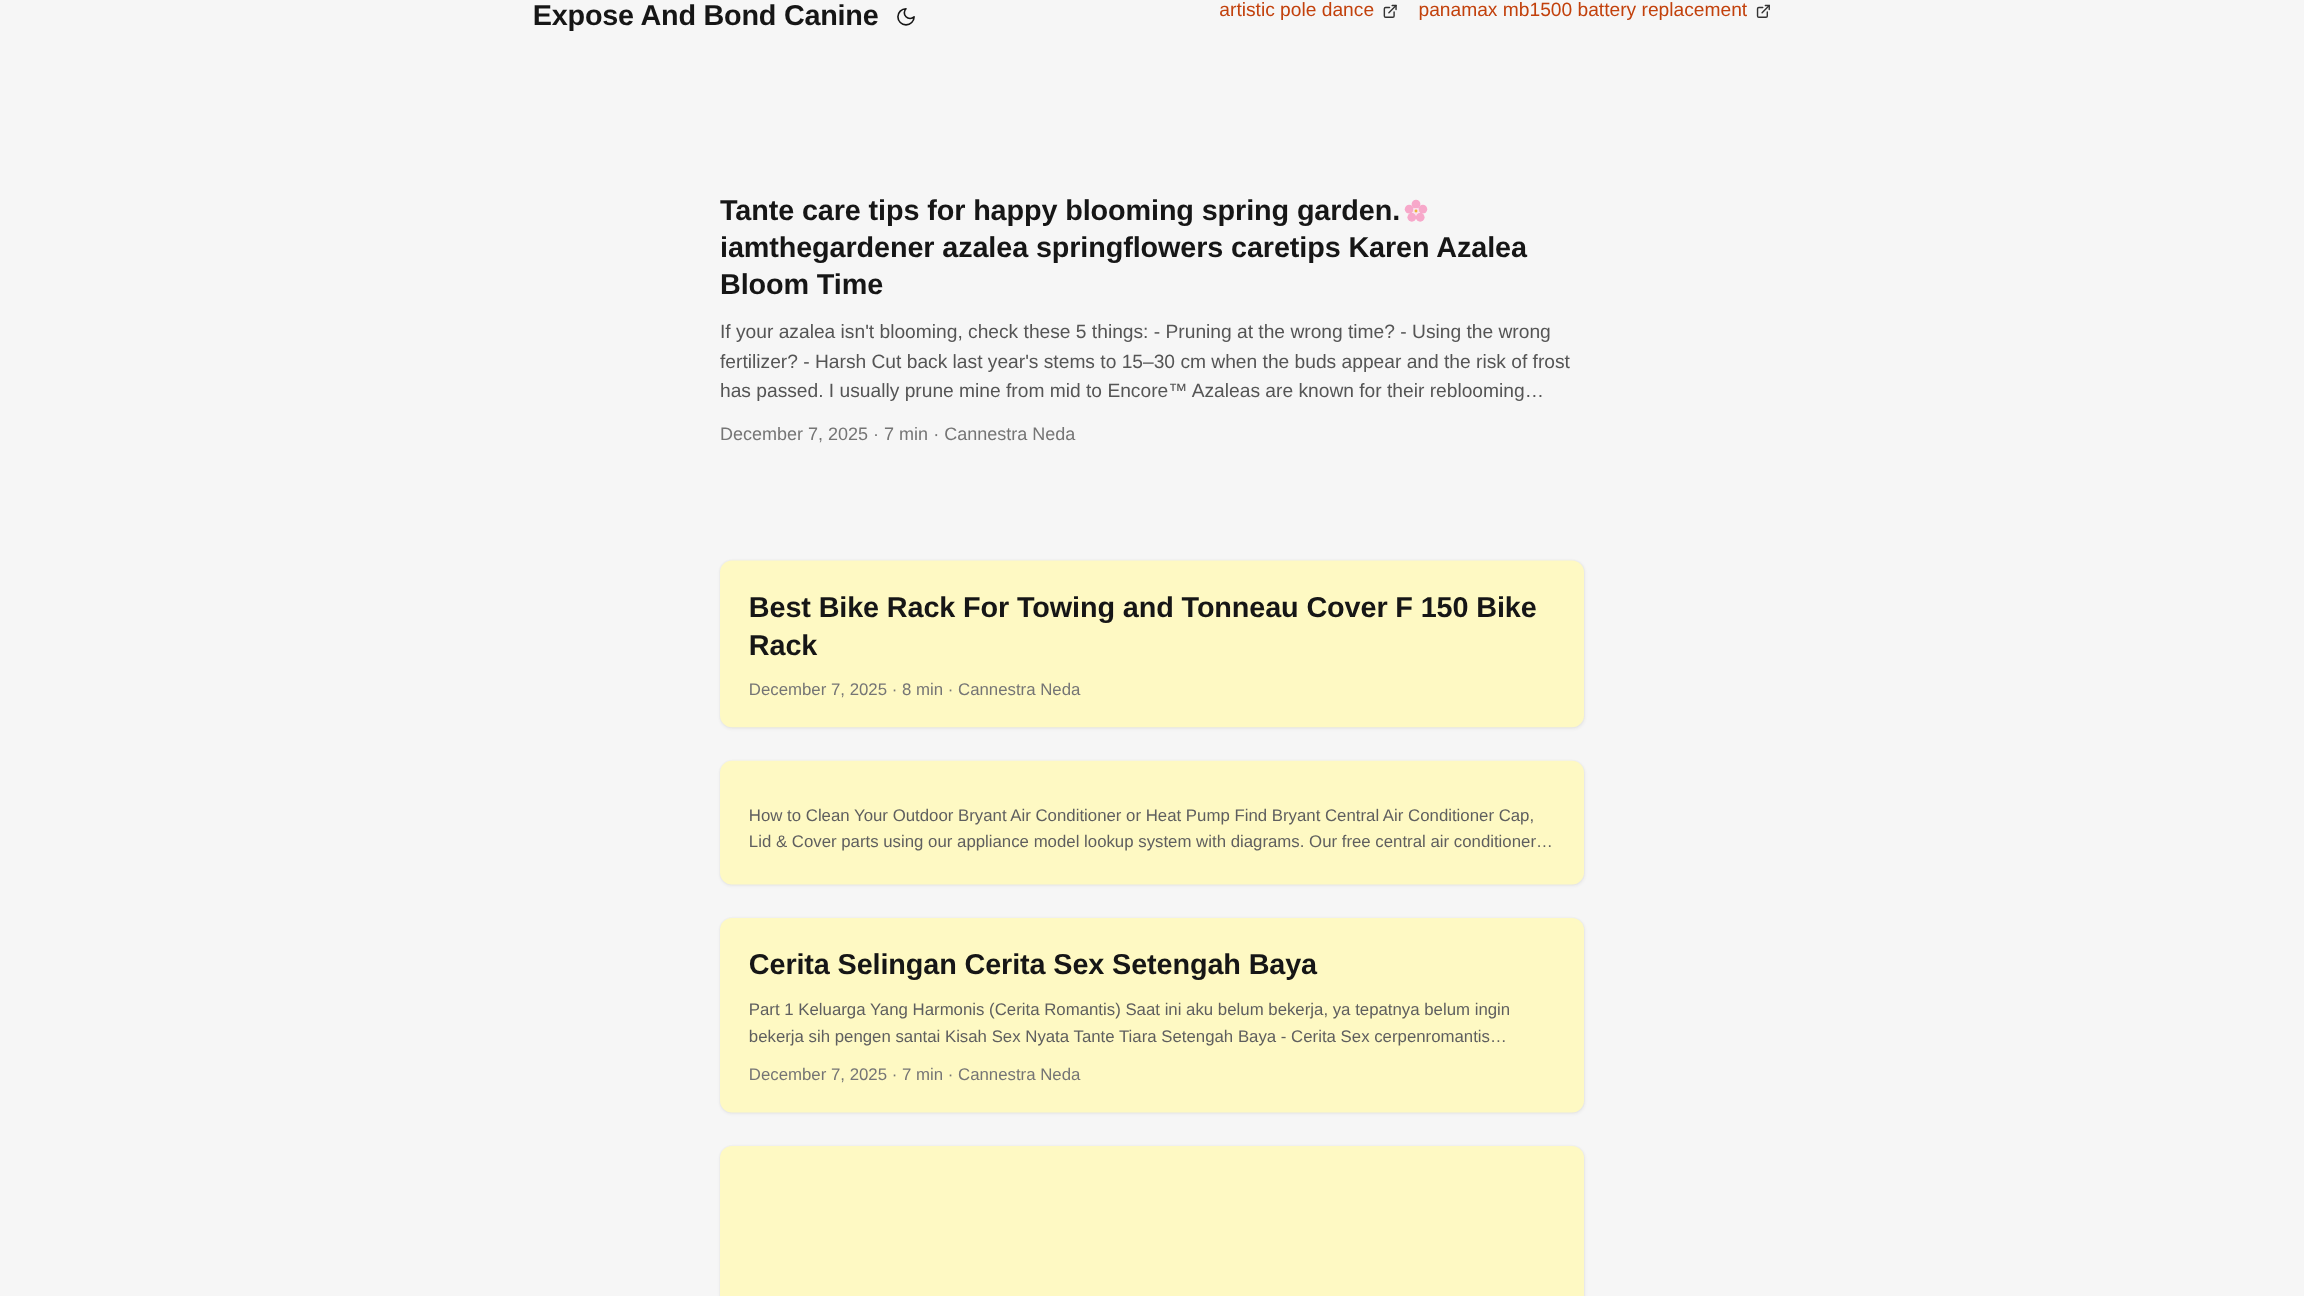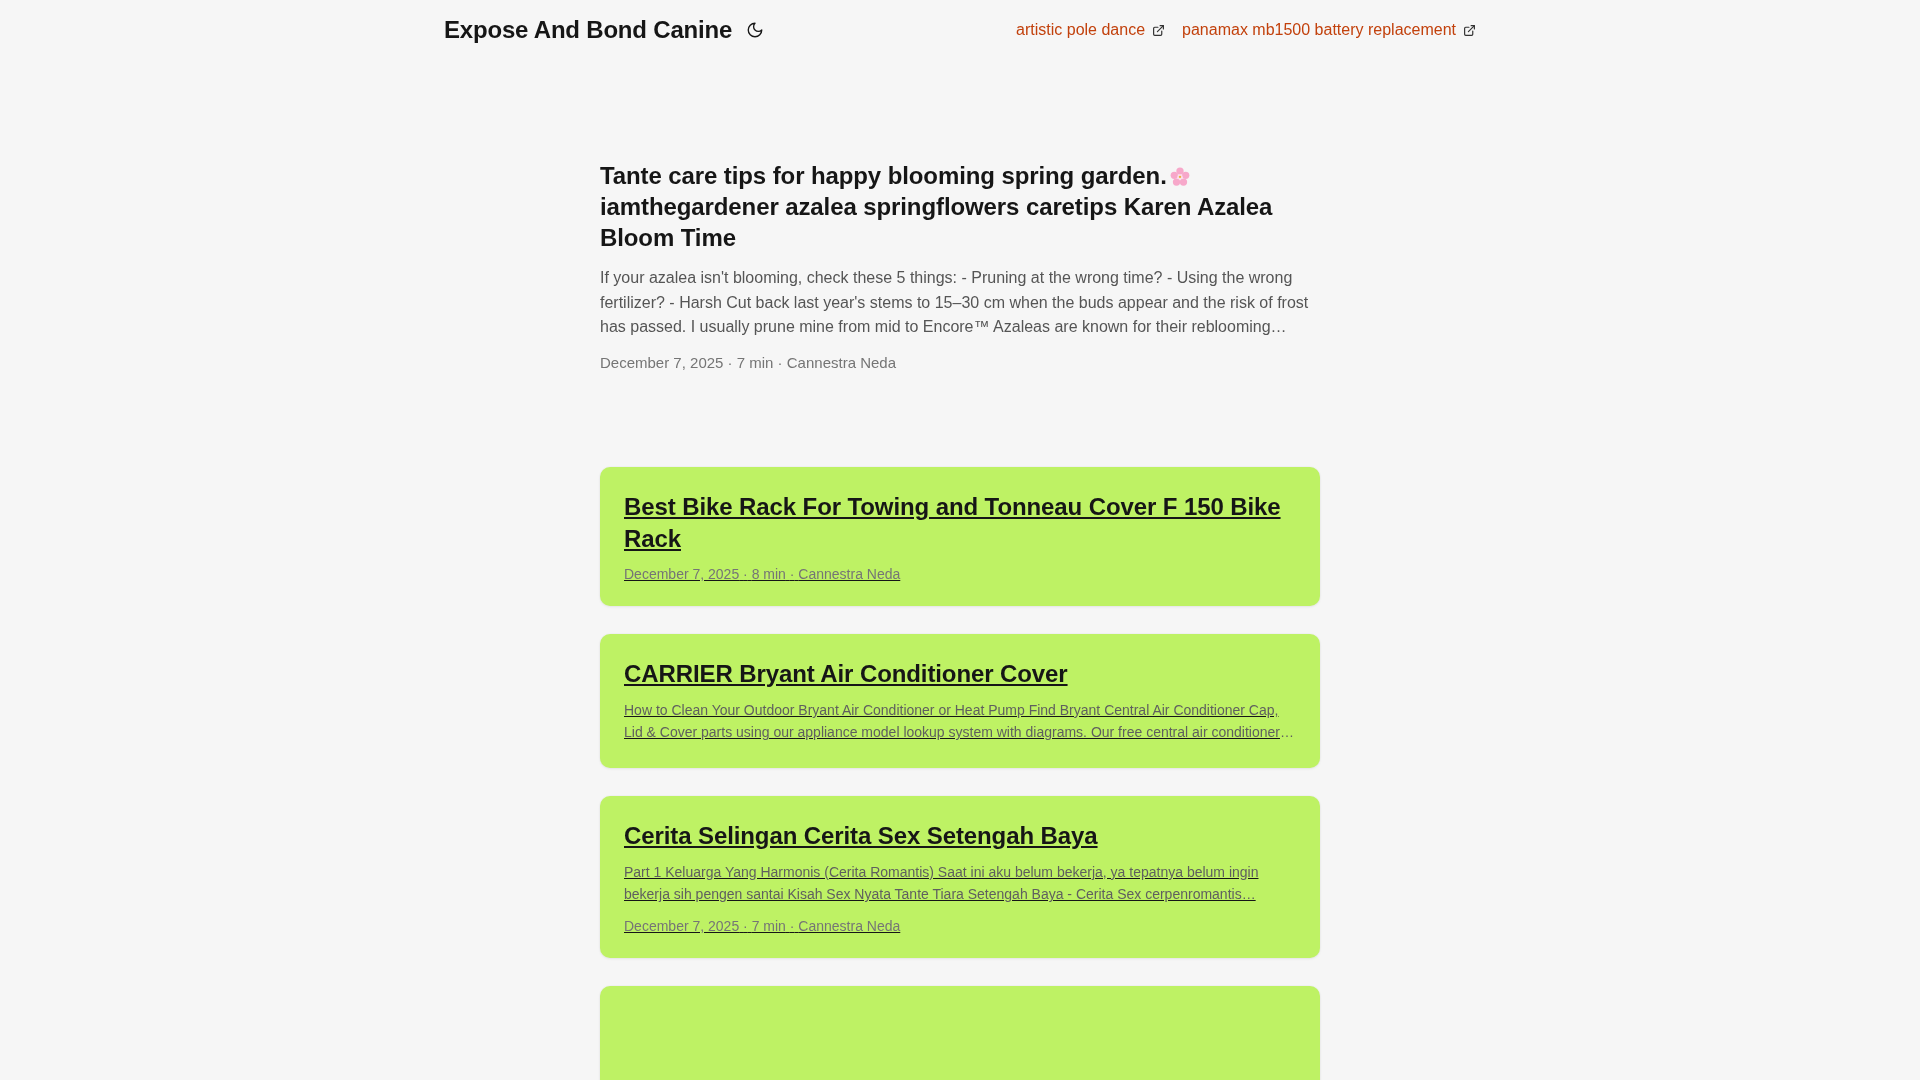--- a/index.html
+++ b/index.html
@@ -7,21 +7,21 @@
   body {
     background:#f6f6f6;
     font-family:"Liberation Sans","DejaVu Sans",sans-serif;
     color:#161616;
   }
   a { text-decoration:none; color:inherit; }
 
   
   .nav {
     max-width:1080px; height:60px; margin:0 auto; padding:0 24px;
-    display:flex; align-items:center; justify-content:space-between;
+    display:flex; align-items:flex-start; justify-content:space-between;
   }
   .nav-left { display:flex; align-items:center; }
   .site-title { font-size:24px; font-weight:700; letter-spacing:-0.2px; cursor:pointer; }
   .theme-toggle { background:none; border:none; cursor:pointer; margin-left:14px; display:flex; align-items:center; color:#161616; }
   .theme-toggle svg { width:18px; height:18px; }
   .nav-right { display:flex; align-items:center; list-style:none; }
   .nav-link { display:flex; align-items:center; margin-left:17px; font-size:16px; color:#c2410c; cursor:pointer; }
   .nav-link svg { width:13px; height:13px; margin-left:7px; color:#333; }
 
   
@@ -32,24 +32,23 @@
   .first-entry h1 { font-size:24px; font-weight:700; line-height:1.3; letter-spacing:-0.1px; cursor:pointer; }
   .first-entry h1 svg { vertical-align:-4px; margin-left:2px; }
   .first-entry .excerpt {
     margin-top:12px; font-size:16px; line-height:1.56; color:#555;
     display:-webkit-box; -webkit-line-clamp:3; -webkit-box-orient:vertical; overflow:hidden;
   }
   .first-entry .meta { margin-top:14px; font-size:15px; color:#757575; }
 
   
   .post-card {
-    background:#bef264; border-radius:10px; padding:24px; margin-bottom:28px;
+    background:#fef9c3; border-radius:10px; padding:24px; margin-bottom:28px;
     box-shadow:0 1px 3px rgba(0,0,0,0.06), 0 0 0 1px rgba(0,0,0,0.015);
     cursor:pointer;
-    text-decoration:underline;
   }
   .post-card h2 { font-size:24px; font-weight:700; line-height:1.3; letter-spacing:-0.1px; }
   .post-card .excerpt {
     margin-top:10px; font-size:14px; line-height:1.6; color:#5f5f5f;
     display:-webkit-box; -webkit-line-clamp:2; -webkit-box-orient:vertical; overflow:hidden;
   }
   .post-card .meta { margin-top:12px; font-size:14px; color:#757575; }
   .post-card.partial { height:220px; margin-bottom:0; }
 </style>
 </head>
@@ -119,21 +118,20 @@
     <div class="meta">
       <span>December 7, 2025</span>
       <span>·</span>
       <span>8 min</span>
       <span>·</span>
       <span>Cannestra Neda</span>
     </div>
   </article>
 
   <article class="post-card">
-    <h2>CARRIER Bryant Air Conditioner Cover</h2>
     <p class="excerpt">How to Clean Your Outdoor Bryant Air Conditioner or Heat Pump Find Bryant Central Air Conditioner Cap, Lid &amp; Cover parts using our appliance model lookup system with diagrams. Our free central air conditioner DIY…</p>
   </article>
 
   <article class="post-card">
     <h2>Cerita Selingan Cerita Sex Setengah Baya</h2>
     <p class="excerpt">Part 1 Keluarga Yang Harmonis (Cerita Romantis) Saat ini aku belum bekerja, ya tepatnya belum ingin bekerja sih pengen santai Kisah Sex Nyata Tante Tiara Setengah Baya - Cerita Sex cerpenromantis…</p>
     <div class="meta">
       <span>December 7, 2025</span>
       <span>·</span>
       <span>7 min</span>

